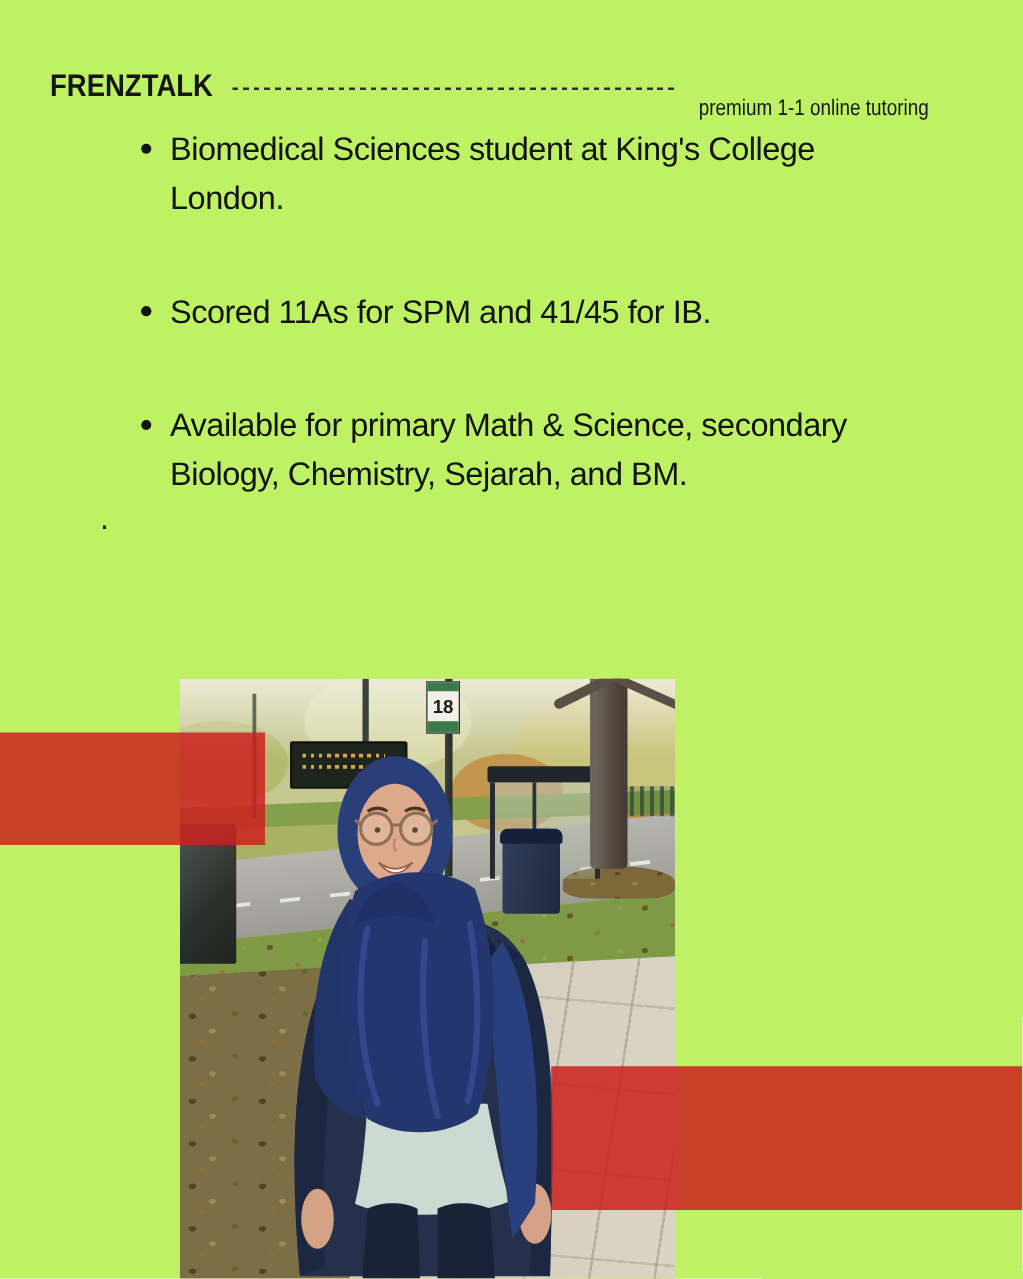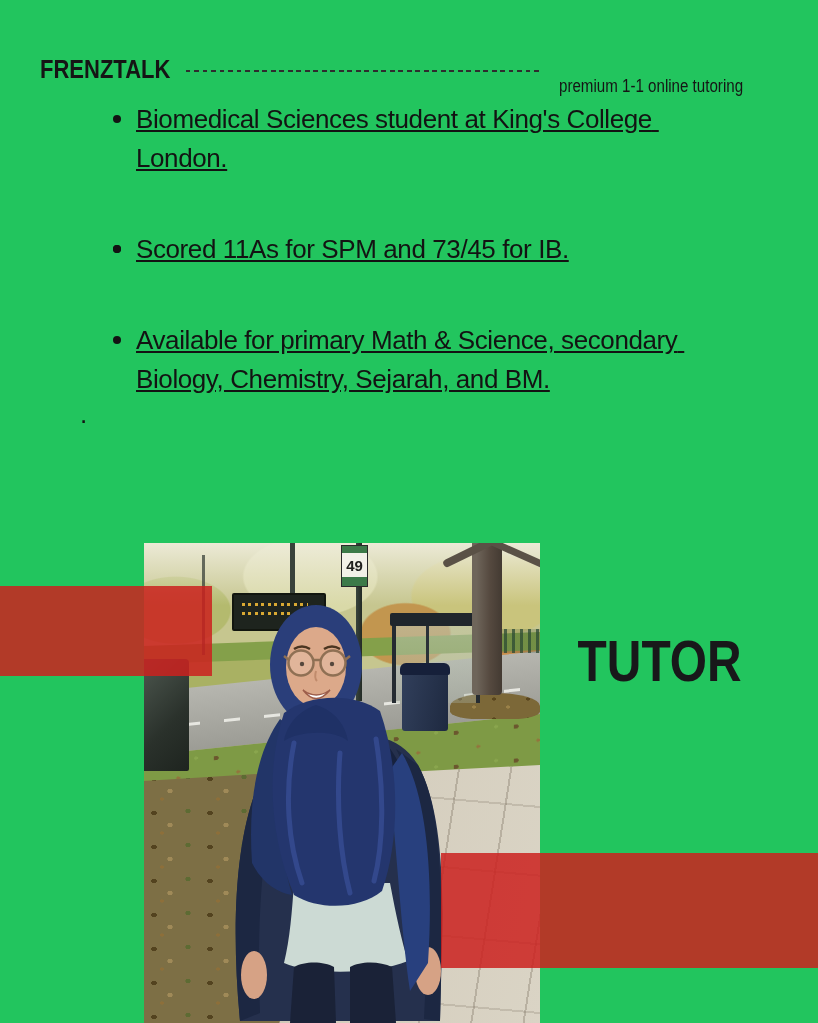--- a/index.html
+++ b/index.html
@@ -1,29 +1,29 @@
 <!DOCTYPE html>
 <html><head>
 <meta charset="utf-8">
 <style>
   html,body { margin:0; padding:0; background:#ffffff; }
-  .canvas { position:relative; width:818px; height:1023px; background:#22c55e; overflow:hidden;
+  .canvas { position:relative; width:818px; height:1023px; background:#bef264; overflow:hidden;
             font-family:"Liberation Sans", sans-serif; color:#131313; }
 
   
   .brand { position:absolute; left:40px; top:55px; font-size:25px; font-weight:bold; color:#151515; white-space:nowrap; }
   .cond88 { display:inline-block; transform:scaleX(0.88); transform-origin:0 50%; }
   .cond84 { display:inline-block; transform:scaleX(0.84); transform-origin:0 50%; }
   .dashline { position:absolute; left:186px; top:70px; width:356px; height:2px;
               background:repeating-linear-gradient(90deg,#2e2e2e 0 4.5px, transparent 4.5px 8.5px); }
   .tagline { position:absolute; left:559px; top:76px; font-size:18px; color:#151515; white-space:nowrap; }
 
   
   .bullets { position:absolute; left:112px; top:100px; width:624px; list-style:none; margin:0; padding:0;
-             font-size:26px; line-height:39px; letter-spacing:-0.4px; color:#131313;text-decoration:underline; }
+             font-size:26px; line-height:39px; letter-spacing:-0.4px; color:#131313; }
   .bullets li { position:relative; padding-left:24px; margin-bottom:52px; width:600px; }
   .bullets li:last-child { margin-bottom:0; }
   .bdot { position:absolute; left:1px; top:15px; width:8px; height:8px; border-radius:50%; background:#131313; }
   .btext { white-space:pre-wrap; }
   .stray { position:absolute; left:80px; top:399px; font-size:26px; color:#131313; }
 
   
   .photo { position:absolute; left:144px; top:543px; width:396px; height:480px; overflow:hidden; background:#c6c68f; z-index:1; }
   .photo * { position:absolute; }
   .foliage { left:0; top:0; width:100%; height:240px; background-color:#c6c68f;
@@ -122,21 +122,21 @@
   <ul class="bullets">
     <li>
       <span class="bdot"></span>
       <span class="btext">Biomedical Sciences student at King's College London.</span>
     </li>
     <li>
       <span class="bdot"></span>
     </li>
     <li>
       <span class="bdot"></span>
-      <span class="btext">Scored 11As for SPM and 73/45 for IB.</span>
+      <span class="btext">Scored 11As for SPM and 41/45 for IB.</span>
     </li>
     <li>
       <span class="bdot"></span>
       <span class="btext">Available for primary Math &amp; Science, secondary Biology, Chemistry, Sejarah, and BM.</span>
     </li>
   </ul>
   <div class="stray">.</div>
 
   <div class="photo">
     <div class="foliage"></div>
@@ -155,21 +155,21 @@
       <div class="roof"></div>
       <div class="glass"></div>
     </div>
     <div class="bin"></div>
     <div class="trunk"></div>
     <div class="branch1"></div>
     <div class="branch2"></div>
     <div class="spole"></div>
     <div class="sign">
       <div class="cap"></div>
-      <div class="num">49</div>
+      <div class="num">18</div>
       <div class="foot"></div>
     </div>
 
     <svg class="person" viewBox="0 0 396 480">
       <g>
         <path d="M96 478 C 86 372 92 268 128 216 C 140 200 152 196 164 194 L 236 194 C 252 198 264 206 274 222 C 296 262 300 330 298 402 L 296 478 Z" fill="#25304d"></path>
         <path d="M96 478 C 86 372 92 268 128 216 L 150 204 C 120 260 112 360 116 470 Z" fill="#1c2742"></path>
         <path d="M296 478 C 300 330 296 262 274 222 L 252 206 C 282 262 286 360 280 476 Z" fill="#1c2742"></path>
         <path d="M240 198 C 256 216 266 242 270 268 L 252 272 C 246 242 238 220 228 206 Z" fill="#17223e"></path>
         <path d="M192 214 L 190 340" stroke="#aab2bd" stroke-width="2" stroke-dasharray="4 3" fill="none"></path>
@@ -210,16 +210,15 @@
         <path d="M150 200 C 140 250 144 300 158 340 M 196 210 C 192 260 196 312 206 350 M 232 196 C 240 246 240 300 230 338" stroke="#33488c" stroke-width="5" fill="none" stroke-linecap="round"></path>
         <path d="M172 162 C 150 170 142 186 140 198 C 154 188 190 186 204 198 C 202 184 192 168 172 162 Z" fill="#1f3166"></path>
       </g>
     </svg>
   </div>
 
   <div class="red-left"></div>
   <div class="red-bottom"></div>
 
   <div class="tutorname">
-    <span class="line"><span>TUTOR</span></span>
   </div>
 
 </div>
 
 </body></html>

